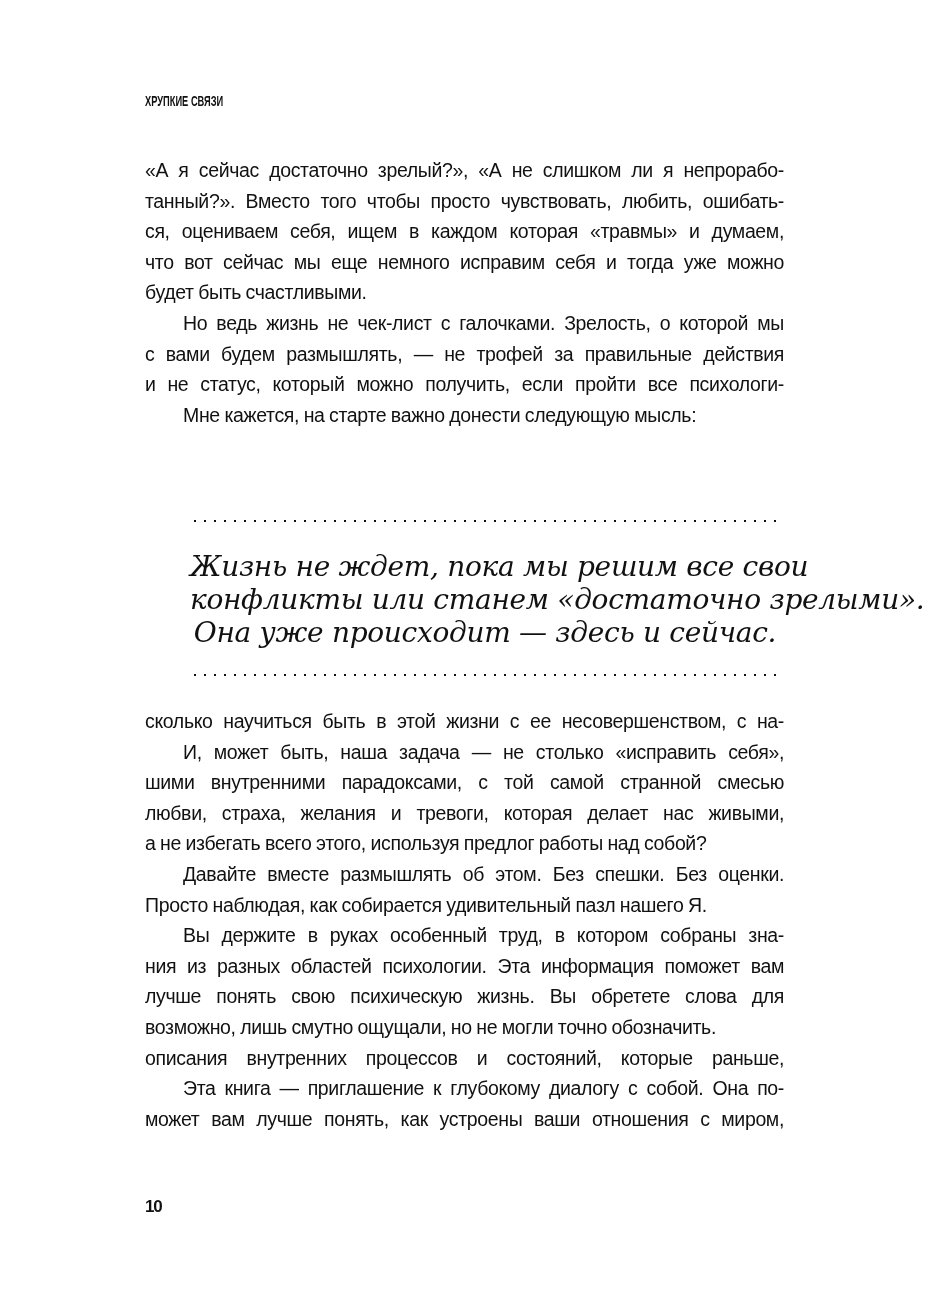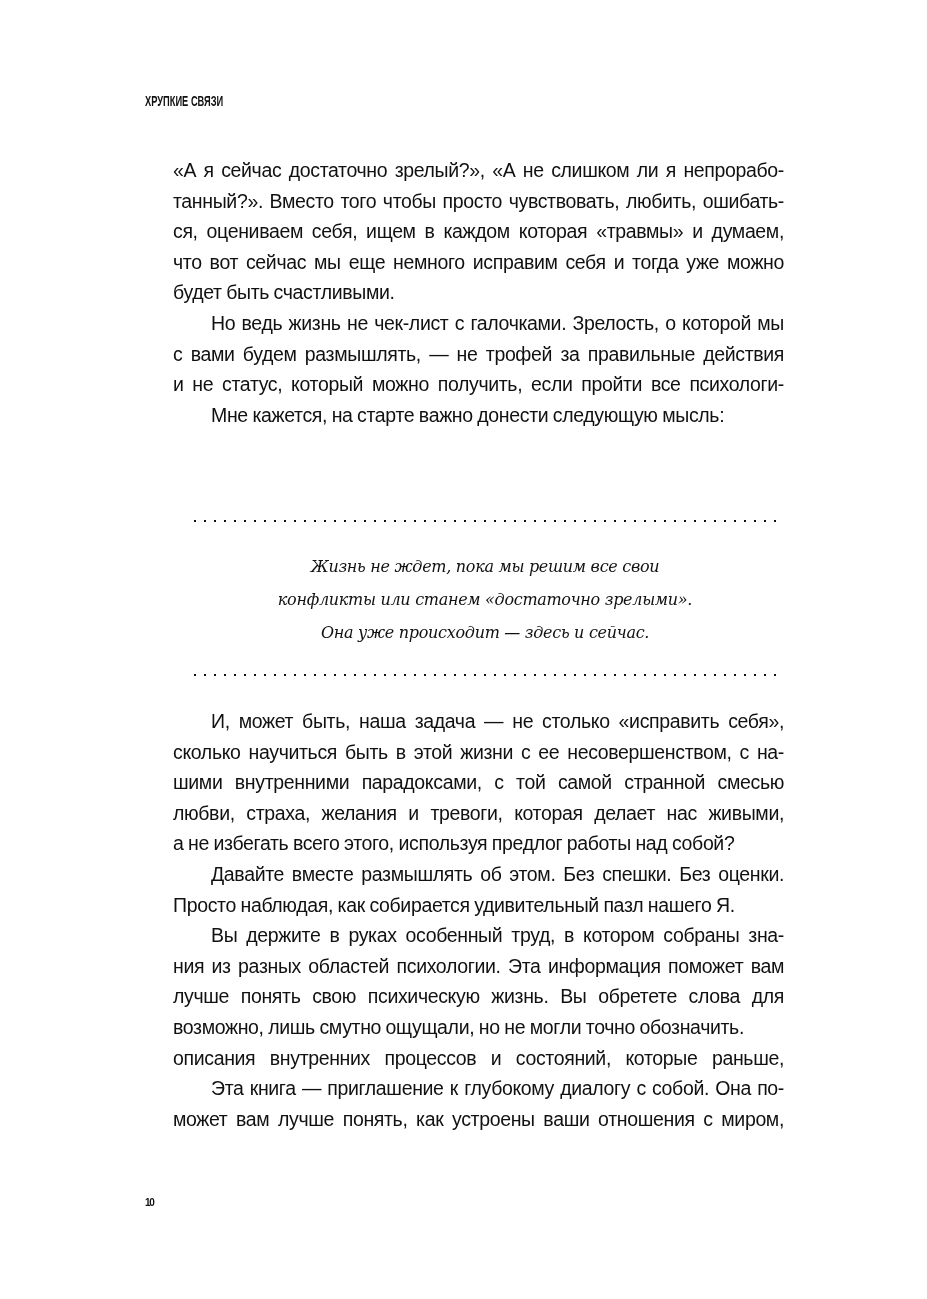--- a/index.html
+++ b/index.html
@@ -36,21 +36,20 @@
       display: block;
       height: 30.6px;
       line-height: 30.6px;
       font-size: 19.5px;
       text-align: justify;
       text-align-last: justify;
       white-space: nowrap;
       overflow: visible;
       letter-spacing: -0.35px;
       word-spacing: -0.5px;
-      margin-left: 28px;
     }
     .line.last {
       text-align-last: left;
     }
     .line.indent {
       padding-left: 38px;
     }
     .block1 { top: 155px; }
     .block2 { top: 706px; }
 
@@ -73,33 +72,33 @@
     .dots.top { top: 19px; }
     .dots.bottom { top: 173px; }
     .quote-text {
       position: absolute;
       left: 0;
       width: 590px;
       top: 50px;
       text-align: center;
       font-family: "DejaVu Serif", "Liberation Serif", serif;
       font-style: italic;
-      font-size: 16px;
+      font-size: 28px;
       line-height: 33px;
       letter-spacing: -0.3px;
     }
     .quote-text span { display: block; white-space: nowrap; }
 
     .page-number {
       position: absolute;
       left: 145px;
       top: 1197px;
       font-family: "Liberation Sans", sans-serif;
       font-weight: bold;
-      font-size: 10px;
+      font-size: 17px;
       letter-spacing: -1.2px;
     }
   </style>
 </head>
 <body>
 
 <div class="running-head">ХРУПКИЕ СВЯЗИ</div>
 
 <div class="body-text block1">
     <div class="line">«А я сейчас достаточно зрелый?», «А не слишком ли я непрорабо-</div>
@@ -117,22 +116,22 @@
   <div class="dots top"></div>
   <div class="quote-text">
     <span>Жизнь не ждет, пока мы решим все свои</span>
     <span>конфликты или станем «достаточно зрелыми».</span>
     <span>Она уже происходит — здесь и сейчас.</span>
   </div>
   <div class="dots bottom"></div>
 </div>
 
 <div class="body-text block2">
+    <div class="line">сколько научиться быть в этой жизни с ее несовершенством, с на-</div>
     <div class="line indent">И, может быть, наша задача — не столько «исправить себя»,</div>
-    <div class="line">сколько научиться быть в этой жизни с ее несовершенством, с на-</div>
     <div class="line">шими внутренними парадоксами, с той самой странной смесью</div>
     <div class="line">любви, страха, желания и тревоги, которая делает нас живыми,</div>
     <div class="line last">а не избегать всего этого, используя предлог работы над собой?</div>
     <div class="line indent">Давайте вместе размышлять об этом. Без спешки. Без оценки.</div>
     <div class="line last">Просто наблюдая, как собирается удивительный пазл нашего Я.</div>
     <div class="line indent">Вы держите в руках особенный труд, в котором собраны зна-</div>
     <div class="line">ния из разных областей психологии. Эта информация поможет вам</div>
     <div class="line">лучше понять свою психическую жизнь. Вы обретете слова для</div>
     <div class="line last">возможно, лишь смутно ощущали, но не могли точно обозначить.</div>
     <div class="line">описания внутренних процессов и состояний, которые раньше,</div>

